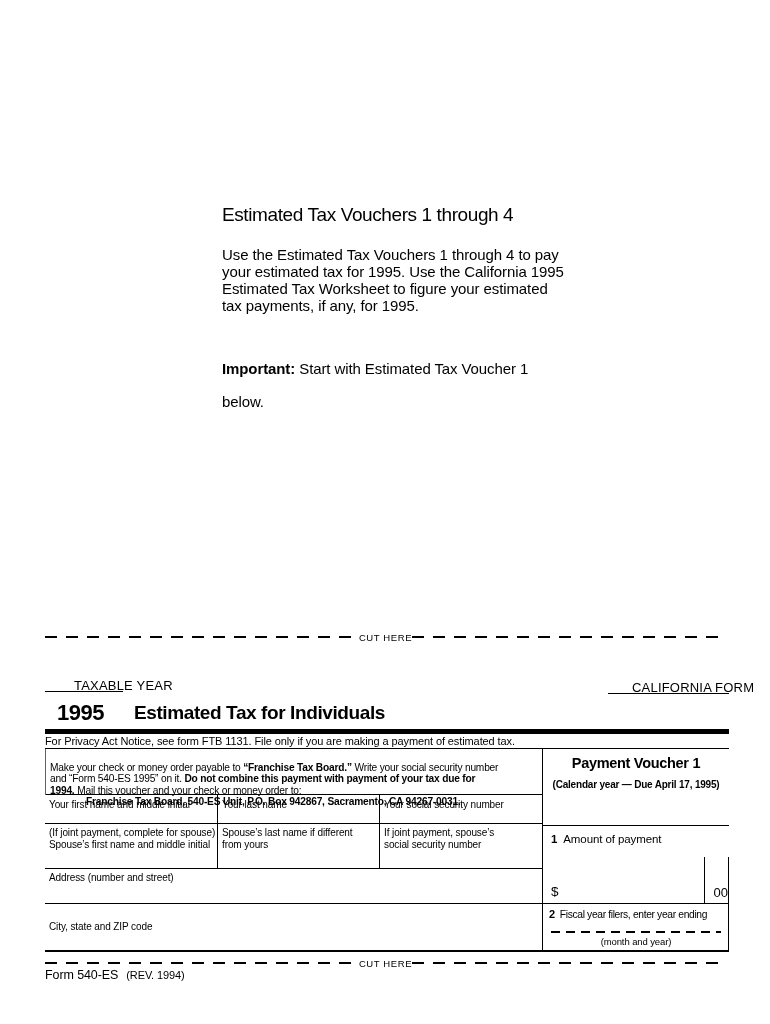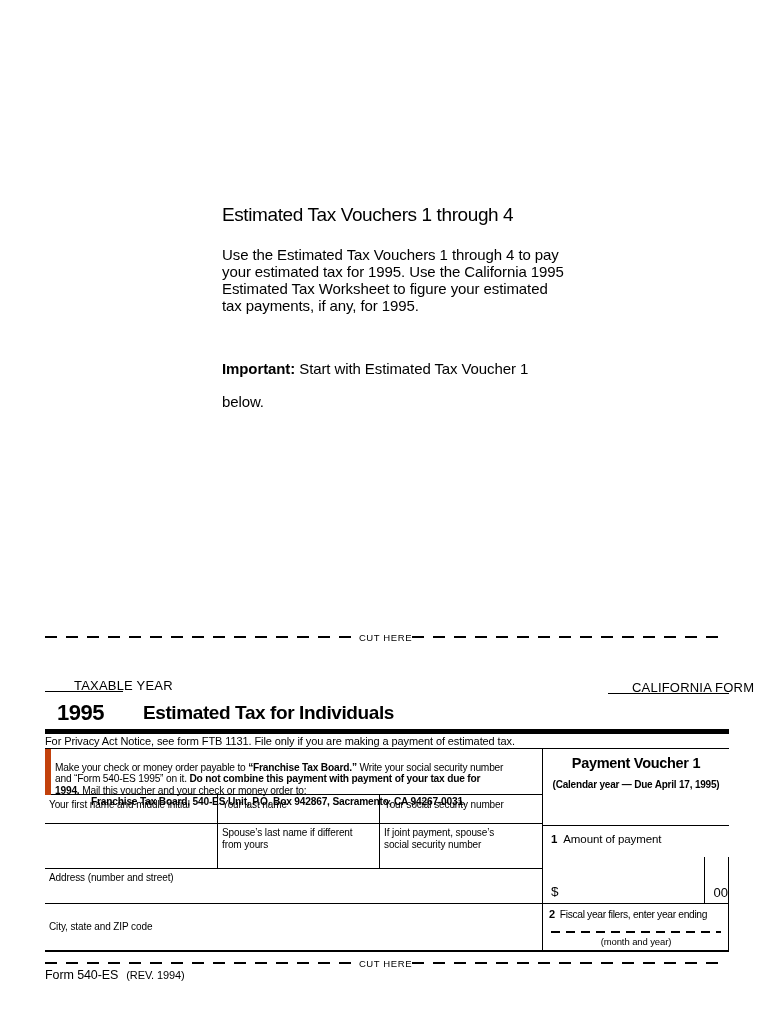--- a/index.html
+++ b/index.html
@@ -50,21 +50,21 @@
   .year { font-size: 22px; font-weight: bold; letter-spacing: -0.5px; }
   .form-title { font-size: 19px; font-weight: bold; letter-spacing: -0.4px; white-space: nowrap; }
   .form-number { font-size: 22px; font-weight: bold; letter-spacing: -0.5px; text-align: right; }
   .privacy { font-size: 11px; letter-spacing: -0.1px; white-space: nowrap; }
 
   
   .vtable { left: 45px; top: 748px; width: 684px; height: 204px; }
   .vtable .line { position: absolute; background: #000000; }
   .instr {
     position: absolute; left: 0; top: 1px; width: 489px; height: 44px;
-    border-left: 6px solid #c2410c; padding: 2px 0 0 4px;
+    border-left: 1px solid #c2410c; padding: 2px 0 0 4px;
     font-size: 10.2px; line-height: 11.2px; letter-spacing: -0.2px;
     white-space: pre-line;
   }
   .mail-address { font-weight: bold; padding-left: 36px; white-space: nowrap; }
   .cell-label {
     position: absolute; font-size: 10px; line-height: 11.5px;
     letter-spacing: -0.1px; white-space: pre-line;
   }
   .fill-area { position: absolute; background: transparent; }
 
@@ -110,21 +110,21 @@
     <span class="cut-label">CUT HERE</span>
     <div class="dash"></div>
   </div>
 
   <div class="abs tiny-label" style="left:50px; top:678px;">TAXABLE YEAR</div>
   <div class="abs hline" style="left:45px; top:691px; width:78px; height:1px;"></div>
   <div class="abs tiny-label" style="left:608px; top:680px; width:122px; text-align:center;">CALIFORNIA FORM</div>
   <div class="abs hline" style="left:608px; top:693px; width:121px; height:1px;"></div>
 
   <div class="abs year" style="left:57px; top:700px;">1995</div>
-  <div class="abs form-title" style="left:143px; top:702px;">Estimated Tax for Individuals</div>
+  <div class="abs form-title" style="left:134px; top:702px;">Estimated Tax for Individuals</div>
   <div class="abs hline" style="left:45px; top:729px; width:684px; height:5px;"></div>
 
   <div class="abs privacy" style="left:45px; top:735px;">For Privacy Act Notice, see form FTB 1131. File only if you are making a payment of estimated tax.</div>
 
   <div class="abs vtable">
 
     <div class="line" style="left:0; top:0; width:684px; height:1px;"></div>
     <div class="line" style="left:497px; top:0; width:1px; height:204px;"></div>
     <div class="line" style="left:0; top:46px; width:497px; height:1px;"></div>
     <div class="line" style="left:0; top:75px; width:497px; height:1px;"></div>
@@ -141,20 +141,22 @@
       <div class="mail-address">Franchise Tax Board, 540-ES Unit, P.O. Box 942867, Sacramento, CA 94267-0031.</div>
     </div>
 
     <div class="cell-label" style="left:4px; top:51px;">Your first name and middle initial</div>
     <div class="fill-area" style="left:0; top:47px; width:172px; height:28px;"></div>
     <div class="cell-label" style="left:177px; top:51px;">Your last name</div>
     <div class="fill-area" style="left:173px; top:47px; width:161px; height:28px;"></div>
     <div class="cell-label" style="left:339px; top:51px;">Your social security number</div>
     <div class="fill-area" style="left:335px; top:47px; width:162px; height:28px;"></div>
 
+    <div class="cell-label" style="left:4px; top:79px;">(If joint payment, complete for spouse)
+Spouse’s first name and middle initial</div>
     <div class="fill-area" style="left:0; top:76px; width:172px; height:44px;"></div>
     <div class="cell-label" style="left:177px; top:79px;">Spouse’s last name if different
 from yours</div>
     <div class="fill-area" style="left:173px; top:76px; width:161px; height:44px;"></div>
     <div class="cell-label" style="left:339px; top:79px;">If joint payment, spouse’s
 social security number</div>
     <div class="fill-area" style="left:335px; top:76px; width:162px; height:44px;"></div>
 
     <div class="cell-label" style="left:4px; top:124px;">Address (number and street)</div>
     <div class="fill-area" style="left:0; top:121px; width:497px; height:34px;"></div>

